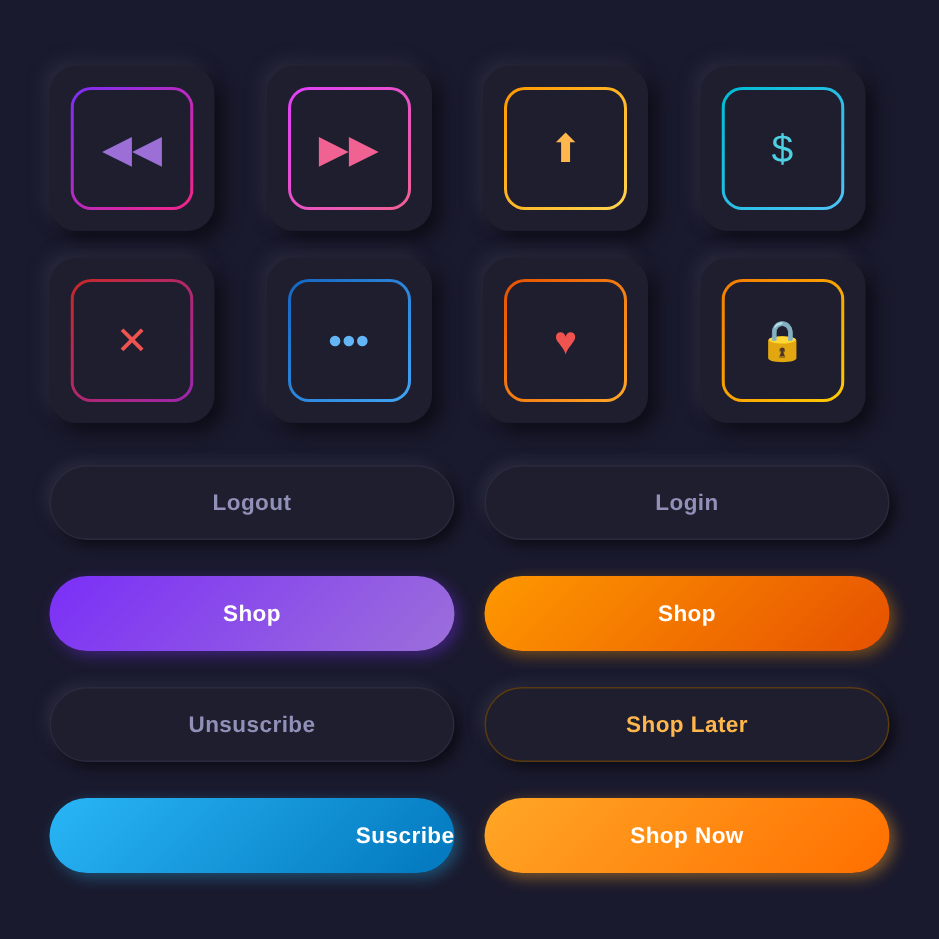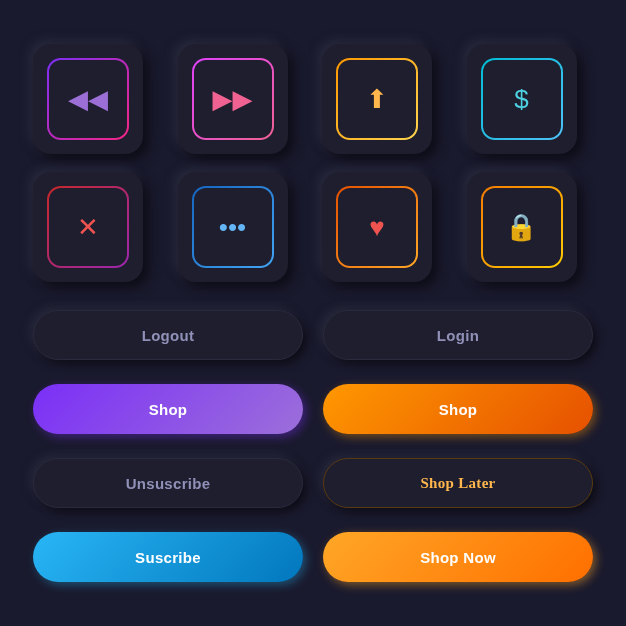--- a/index.html
+++ b/index.html
@@ -162,40 +162,40 @@
       border: 1.5px solid #2a2a3e;
     }
 
     .btn-outline-orange {
       background: #1e1e2e;
       box-shadow:
         4px 4px 8px #0d0d17,
         -3px -3px 8px #2a2a3e;
       color: #ffb74d;
       border: 1.5px solid #5a3a10;
-      font-family: Liberation Serif, serif;
     }
 
     
     .btn-purple {
       background: linear-gradient(135deg, #7b2ff7, #9c6fda);
       color: white;
       box-shadow: 3px 3px 10px rgba(123,47,247,0.4);
     }
 
     .btn-orange-gradient {
       background: linear-gradient(135deg, #ff9800, #e65100);
       color: white;
       box-shadow: 3px 3px 10px rgba(255,152,0,0.4);
     }
 
     .btn-blue-gradient {
       background: linear-gradient(135deg, #29b6f6, #0277bd);
       color: white;
       box-shadow: 3px 3px 10px rgba(41,182,246,0.35);
+      justify-content: flex-end;
     }
 
     .btn-orange-solid {
       background: linear-gradient(135deg, #ffa726, #ff6f00);
       color: white;
       box-shadow: 3px 3px 10px rgba(255,167,38,0.45);
     }
   </style>
 </head>
 <body>

